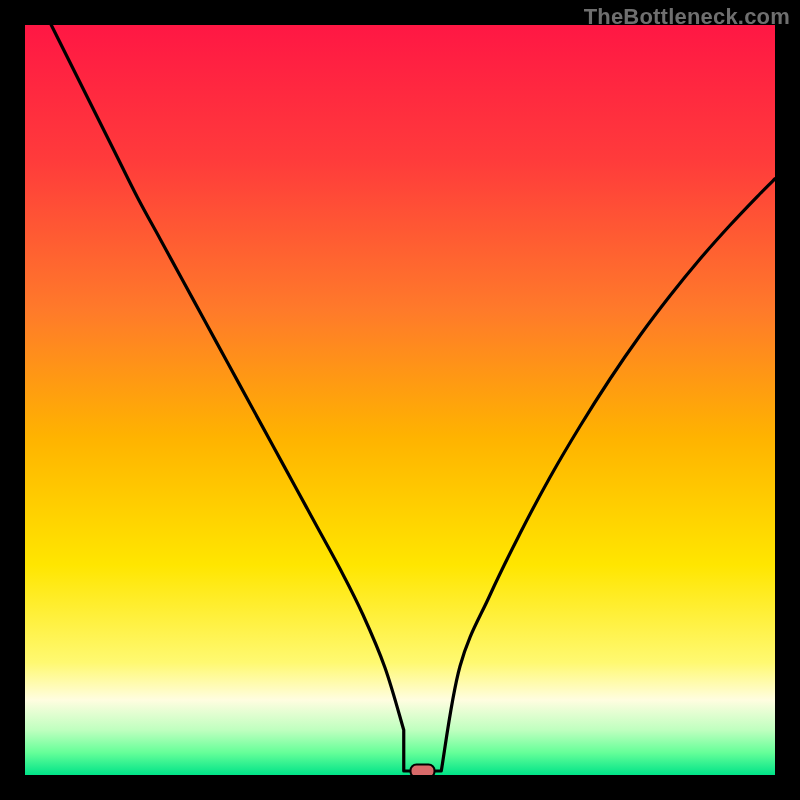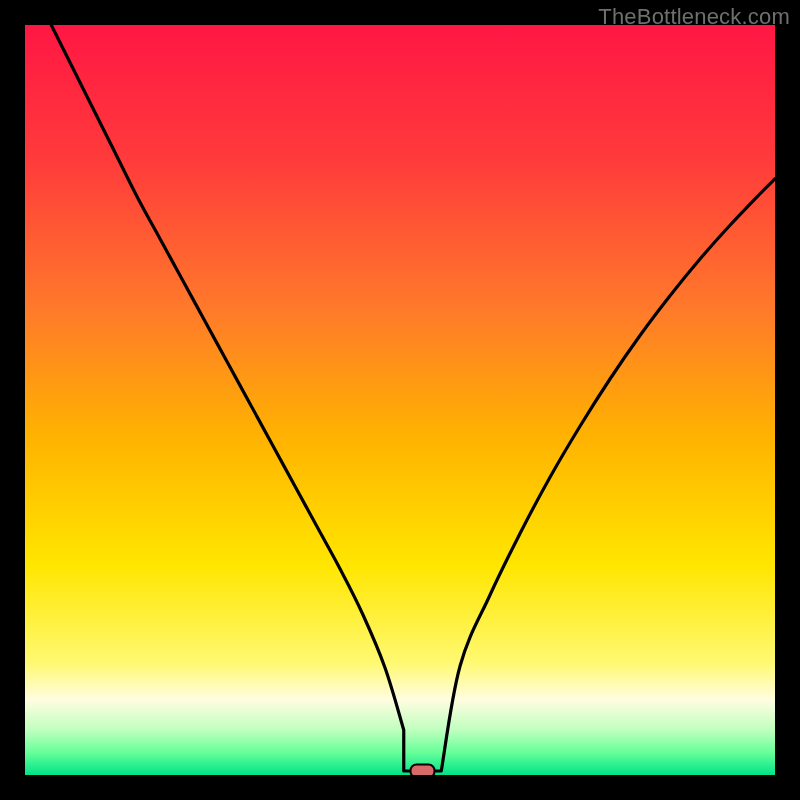--- a/index.html
+++ b/index.html
@@ -9,21 +9,21 @@
     height: 800px;
     background: #000;
     position: relative;
   }
   .watermark {
     position: absolute;
     top: 4px;
     right: 10px;
     font-family: Arial, Helvetica, sans-serif;
     font-size: 22px;
-    font-weight: 400;
+    font-weight: 700;
     color: #6f6f6f;
     letter-spacing: 0.2px;
   }
   .plot {
     position: absolute;
     left: 25px;
     top: 25px;
     width: 750px;
     height: 750px;
   }

